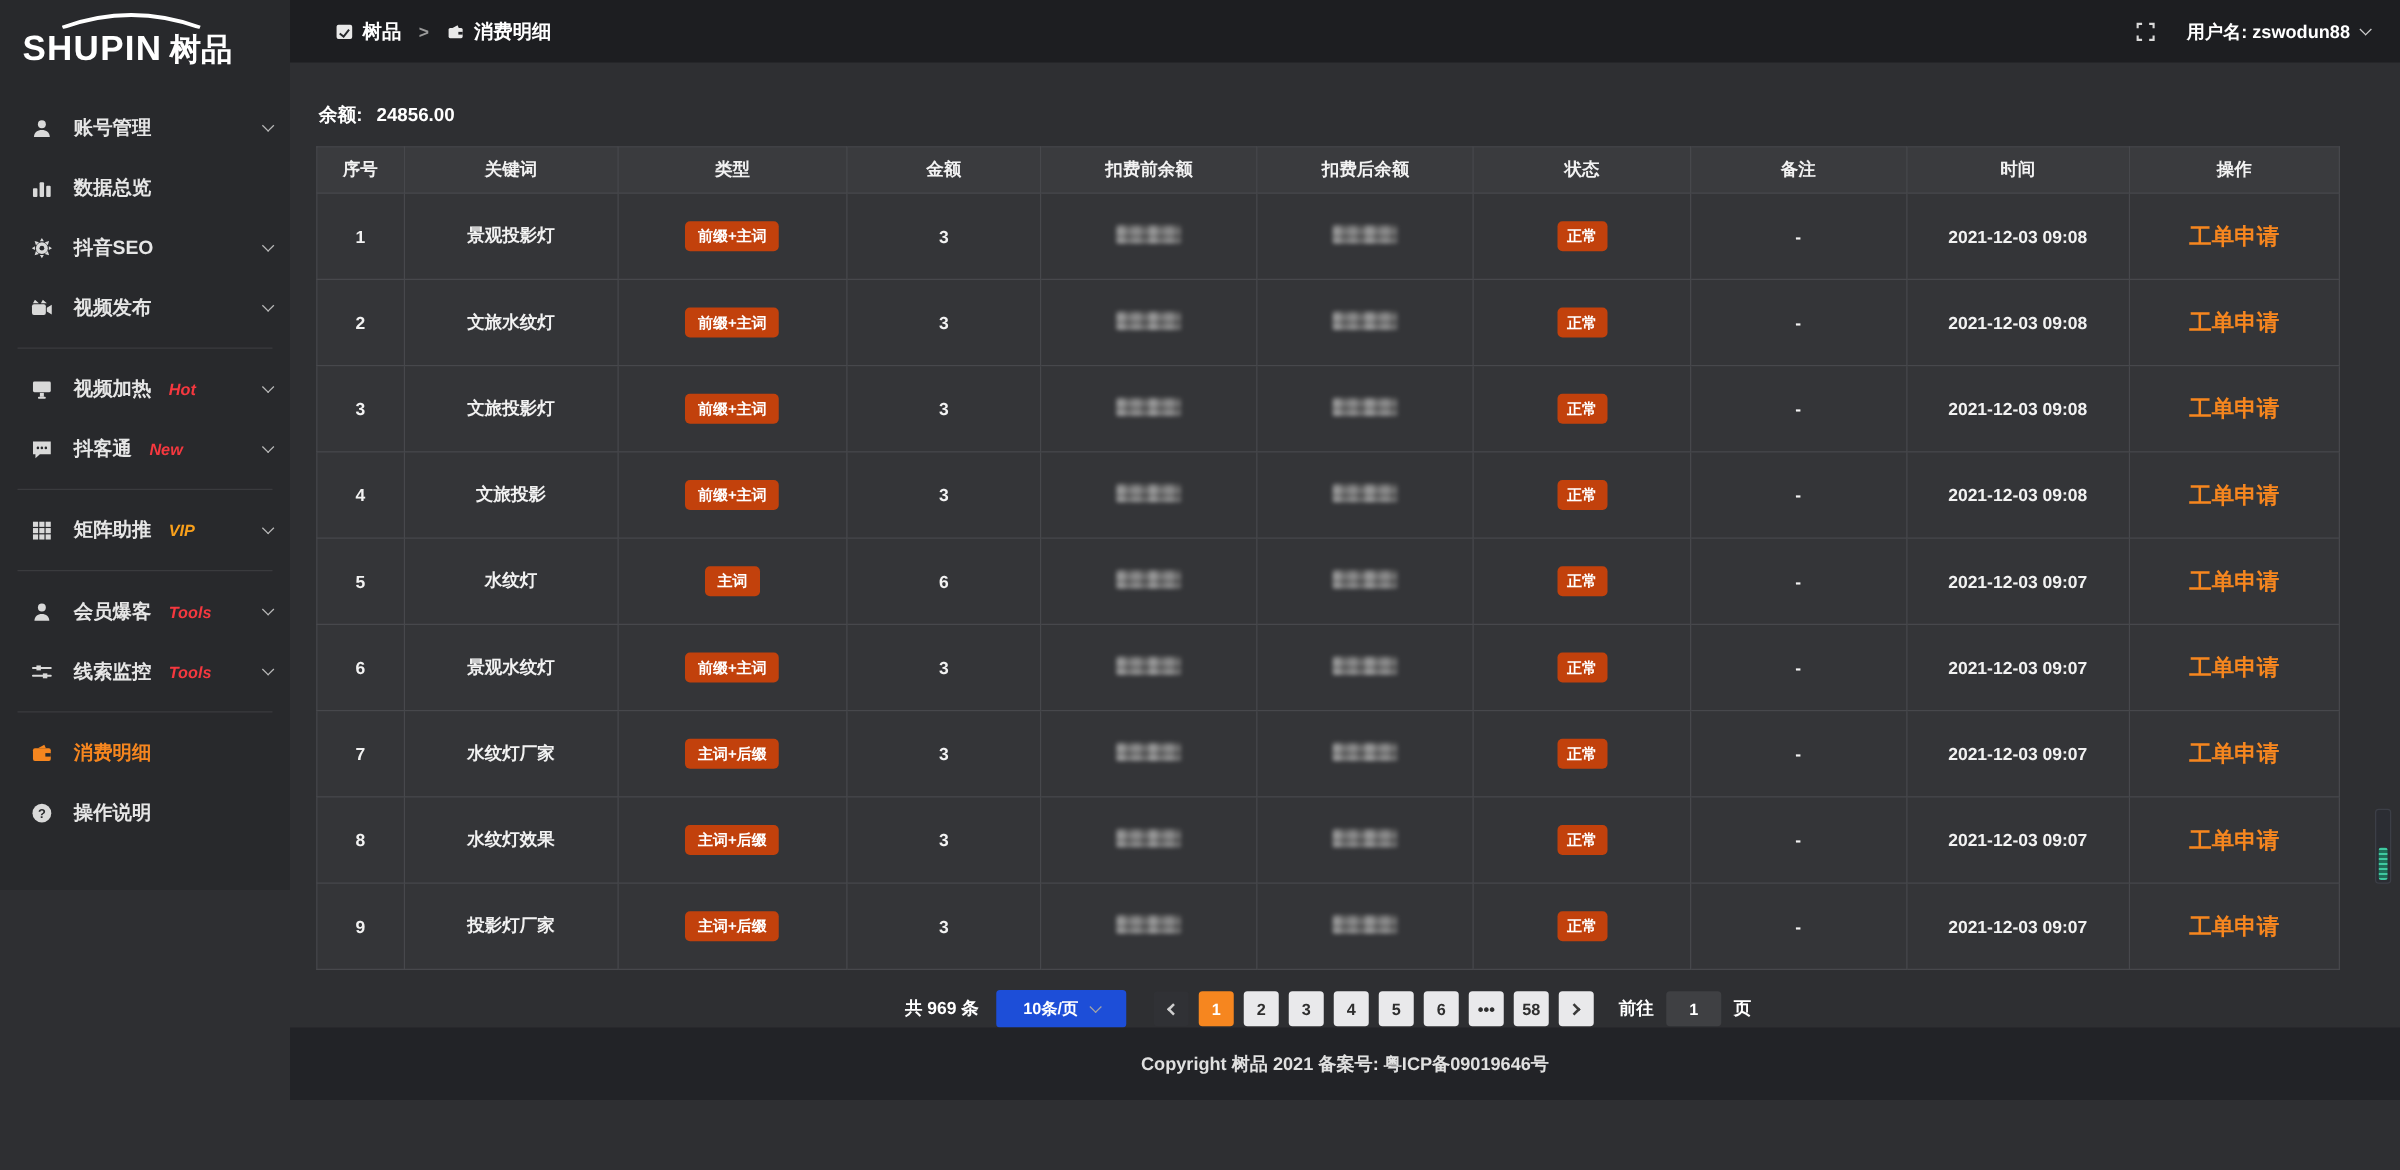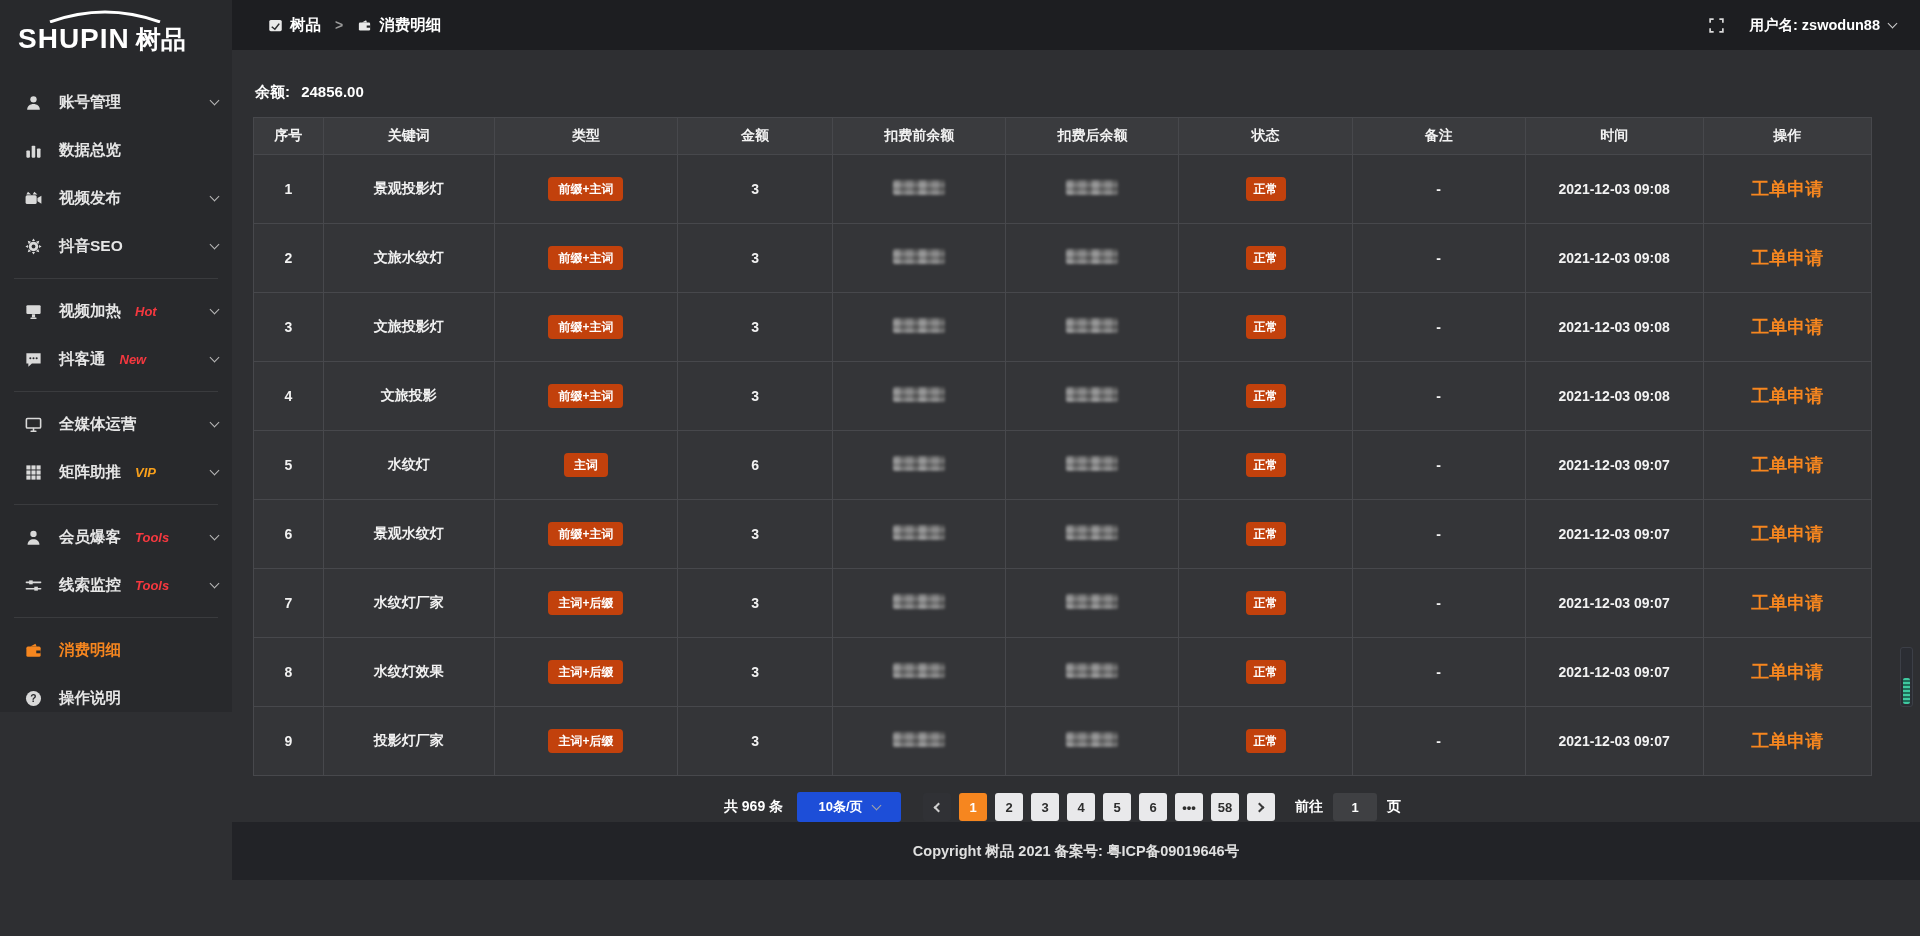--- a/index.html
+++ b/index.html
@@ -135,38 +135,38 @@
               <rect class="fl" x="9.7" y="6" width="4.5" height="15" rx="1"></rect>
               <rect class="fl" x="16.4" y="9.5" width="4.5" height="11.5" rx="1"></rect>
             </svg>
           </span>
         <span class="mi-label">数据总览</span>
       </div>
 
       <div class="menu-item">
         <span class="mi-icon">
             <svg viewBox="0 0 24 24">
-              <rect class="fl" x="2" y="8" width="14" height="11" rx="2"></rect>
-              <path class="fl" d="M17 11.5 22 8.5v10l-5-3zM5 3.5l4 3.5H3zM13 3.5l4 3.5h-6z"></path>
-            </svg>
-          </span>
-        <span class="mi-label">视频发布</span>
-        <span class="mi-spacer"></span>
-          <span class="chev"></span>
-      </div>
-
-      <div class="menu-item">
-        <span class="mi-icon">
-            <svg viewBox="0 0 24 24">
               <path class="fl" d="M12 1.8 14 5h-4zM12 22.2 10 19h4zM1.8 12 5 10v4zM22.2 12 19 14v-4zM4.7 4.7 9 6 6 9zM19.3 19.3 15 18l3-3zM19.3 4.7 18 9l-3-3zM4.7 19.3 6 15l3 3z"></path>
               <circle class="fl" cx="12" cy="12" r="6"></circle>
               <circle cx="12" cy="12" r="2.4" fill="#28292c"></circle>
             </svg>
           </span>
         <span class="mi-label">抖音SEO</span>
+        <span class="mi-spacer"></span>
+          <span class="chev"></span>
+      </div>
+
+      <div class="menu-item">
+        <span class="mi-icon">
+            <svg viewBox="0 0 24 24">
+              <rect class="fl" x="2" y="8" width="14" height="11" rx="2"></rect>
+              <path class="fl" d="M17 11.5 22 8.5v10l-5-3zM5 3.5l4 3.5H3zM13 3.5l4 3.5h-6z"></path>
+            </svg>
+          </span>
+        <span class="mi-label">视频发布</span>
         <span class="mi-spacer"></span>
           <span class="chev"></span>
       </div>
 
       <div class="menu-divider"></div>
 
       <div class="menu-item">
         <span class="mi-icon">
             <svg viewBox="0 0 24 24">
               <rect class="fl" x="3" y="4" width="18" height="11" rx="1.5"></rect>
@@ -190,31 +190,20 @@
             </svg>
           </span>
         <span class="mi-label">抖客通</span>
         <span class="mi-tag tag-red">New</span>
         <span class="mi-spacer"></span>
           <span class="chev"></span>
       </div>
 
       <div class="menu-divider"></div>
 
-      <div class="menu-item">
-        <span class="mi-icon">
-            <svg viewBox="0 0 24 24">
-              <rect class="st" x="3" y="4.5" width="18" height="12" rx="1.5"></rect>
-              <path class="st" d="M9 20.5h6M12 17v3.5"></path>
-            </svg>
-          </span>
-        <span class="mi-label">全媒体运营</span>
-        <span class="mi-spacer"></span>
-          <span class="chev"></span>
-      </div>
 
       <div class="menu-item">
         <span class="mi-icon">
             <svg viewBox="0 0 24 24">
               <g class="fl">
                 <rect x="3" y="3" width="5.2" height="5.2"></rect>
                 <rect x="9.4" y="3" width="5.2" height="5.2"></rect>
                 <rect x="15.8" y="3" width="5.2" height="5.2"></rect>
                 <rect x="3" y="9.4" width="5.2" height="5.2"></rect>
                 <rect x="9.4" y="9.4" width="5.2" height="5.2"></rect>

